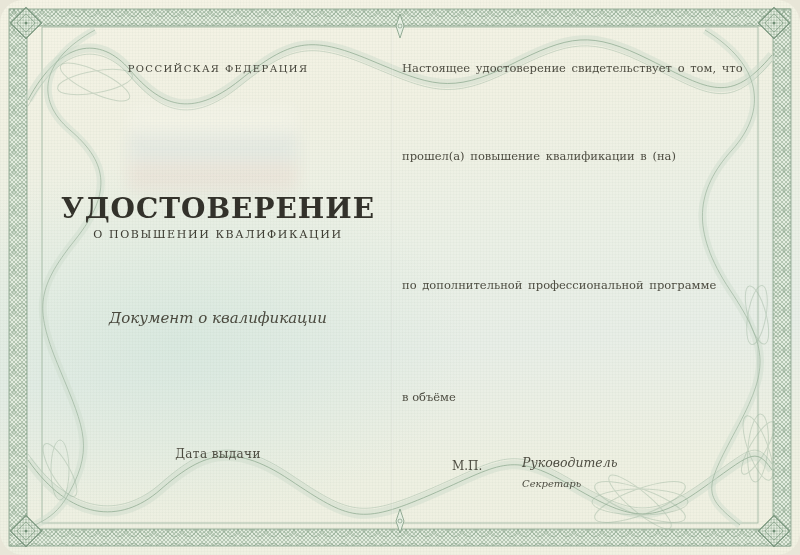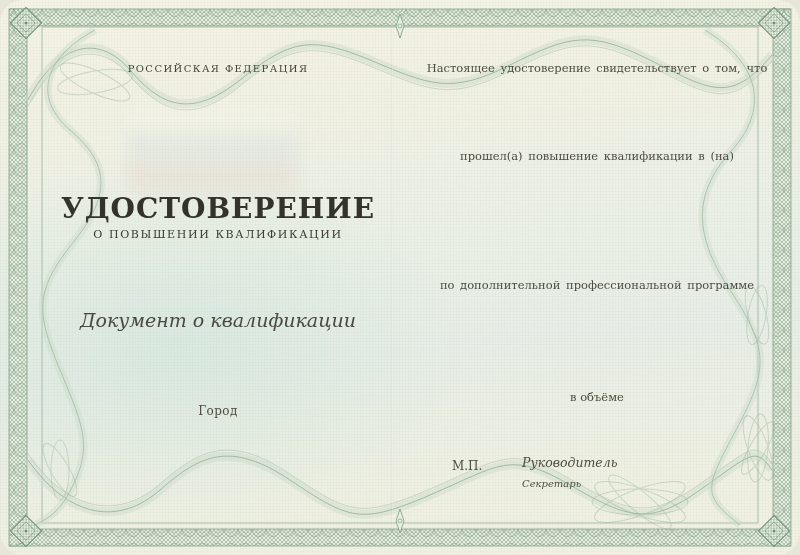--- a/index.html
+++ b/index.html
@@ -22,26 +22,26 @@
     position:absolute;top:28px;left:391px;width:2px;height:500px;z-index:2;
     background:linear-gradient(90deg,rgba(110,120,100,0.10),rgba(255,255,255,0.25));
   }
   .flag-wm{
     position:absolute;left:128px;top:104px;width:170px;height:88px;z-index:2;
     background:linear-gradient(180deg,rgba(255,255,255,0.5) 0 33%,rgba(150,180,220,0.35) 33% 66%,rgba(215,140,140,0.35) 66% 100%);
     filter:blur(7px);opacity:0.28;border-radius:10px;
   }
   .txt{position:absolute;z-index:3;color:#4d4c41;}
   .lcol{left:18px;width:400px;text-align:center;}
-  .rcol{left:402px;width:390px;text-align:center;}
+  .rcol{left:402px;width:390px;}
   .country{top:63px;font-size:10px;letter-spacing:1.4px;color:#45443a;}
   .title{top:192px;font-size:28px;font-weight:bold;letter-spacing:1px;color:#33322b;}
   .subtitle{top:228px;font-size:11px;letter-spacing:1.6px;color:#3c3b31;}
   .serial{top:247px;font-size:14px;font-weight:bold;letter-spacing:5px;color:#b23b3b;}
-  .doctype{top:309px;font-size:19px;font-style:italic;color:#4a493e;}
+  .doctype{top:309px;font-size:15px;font-style:italic;color:#4a493e;}
   .reglabel{top:365px;font-size:12px;letter-spacing:0.4px;}
   .citylabel{top:404px;font-size:12px;letter-spacing:0.4px;}
   .datelabel{top:447px;font-size:12px;letter-spacing:0.4px;}
   .statement{top:61px;font-size:11.5px;word-spacing:2px;}
   .completion{top:149px;font-size:11.5px;word-spacing:2px;}
   .program{top:278px;font-size:11.5px;word-spacing:2px;}
   .volume{top:390px;font-size:11.5px;padding-right:24px;}
   .mp{left:452px;top:459px;font-size:12px;}
   .head{left:522px;top:455px;font-size:12.5px;font-style:italic;}
   .secretary{left:522px;top:478px;font-size:10px;font-style:italic;text-align:center;}
@@ -156,21 +156,21 @@
     </g>
   </svg>
 
   <div class="fold"></div>
   <div class="flag-wm"></div>
 
   <div class="txt lcol country">РОССИЙСКАЯ ФЕДЕРАЦИЯ</div>
   <div class="txt lcol title">УДОСТОВЕРЕНИЕ</div>
   <div class="txt lcol subtitle">О ПОВЫШЕНИИ КВАЛИФИКАЦИИ</div>
   <div class="txt lcol doctype">Документ о квалификации</div>
-  <div class="txt lcol citylabel">Город</div>
+  <div class="txt lcol datelabel">Дата выдачи</div>
 
   <div class="txt rcol statement">Настоящее удостоверение свидетельствует о том, что</div>
   <div class="txt rcol completion">прошел(а) повышение квалификации в (на)</div>
   <div class="txt rcol program">по дополнительной профессиональной программе</div>
   <div class="txt rcol volume">в объёме</div>
   <div class="txt mp">М.П.</div>
   <div class="txt head">Руководитель</div>
   <div class="txt secretary">Секретарь</div>
 
 </div>

